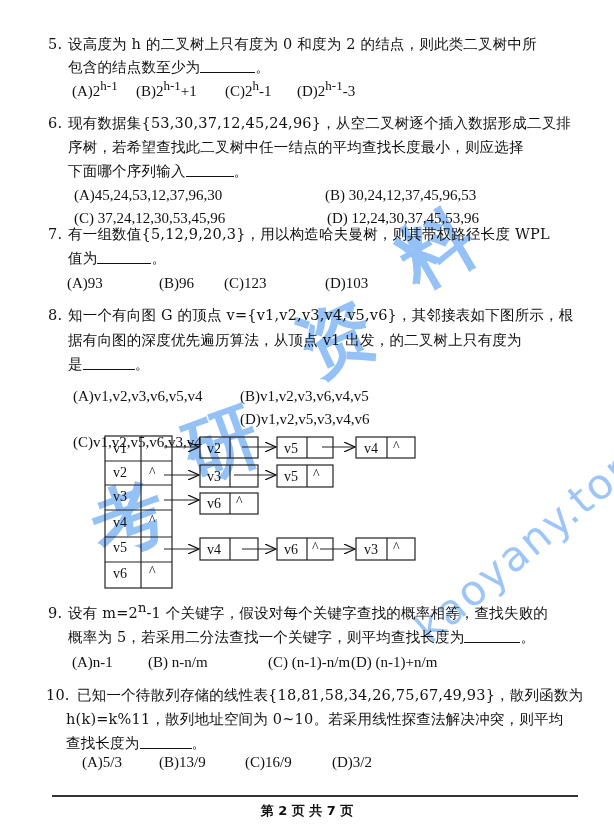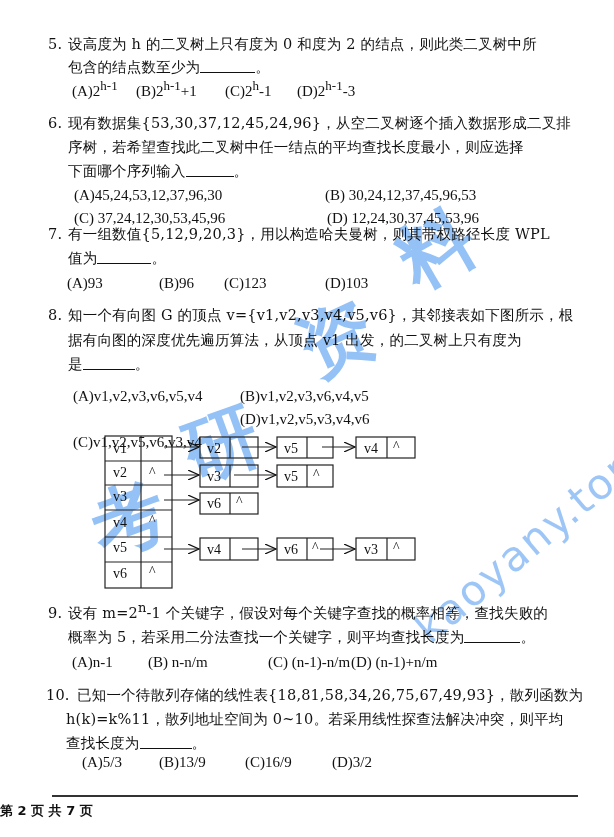--- a/index.html
+++ b/index.html
@@ -10,21 +10,21 @@
   .line { position: absolute; font-size: 14.5px; white-space: nowrap; line-height: 20px; letter-spacing: 0.2px; }
   .opt { position: absolute; font-family: "Liberation Serif", serif; font-size: 15px; white-space: nowrap; line-height: 20px; }
   sup { font-size: 13px; vertical-align: 6px; line-height: 0; }
   .blank { display: inline-block; border-bottom: 1px solid #111; height: 14px; vertical-align: -1px; }
   .wm { position: absolute; color: #3d8ff0; opacity: 0.55; pointer-events: none; }
   .wm-big { font-family: "DejaVu Serif", serif; font-size: 74px; font-weight: bold; transform-origin: center; }
   .wm-url { font-family: "DejaVu Sans", sans-serif; font-size: 42px; transform: rotate(-40deg); transform-origin: left top; letter-spacing: 2px; opacity: 0.5; }
   .diagram { position: absolute; left: 0; top: 0; width: 614px; height: 837px; pointer-events: none; }
   .cell-text { font-family: "Liberation Serif", serif; font-size: 14px; }
   .footer-rule { position: absolute; left: 52px; top: 795px; width: 526px; height: 0; border-top: 2px solid #333; }
-  .footer-text { position: absolute; top: 802px; left: 0; width: 614px; font-family: "DejaVu Sans", sans-serif; font-size: 13px; font-weight: bold; }
+  .footer-text { position: absolute; top: 802px; left: 0; width: 614px; text-align: center; font-family: "DejaVu Sans", sans-serif; font-size: 13px; font-weight: bold; }
 </style>
 </head>
 <body>
 
 <div class="wm wm-big" style="left:92px; top:470px; transform: rotate(-20deg);">考</div>
 <div class="wm wm-big" style="left:185px; top:395px; transform: rotate(-20deg);">研</div>
 <div class="wm wm-big" style="left:300px; top:290px; transform: rotate(-25deg);">资</div>
 <div class="wm wm-big" style="left:400px; top:200px; transform: rotate(-30deg);">料</div>
 <div class="wm wm-url" style="left:405px; top:615px;">kaoyany.top</div>
 

